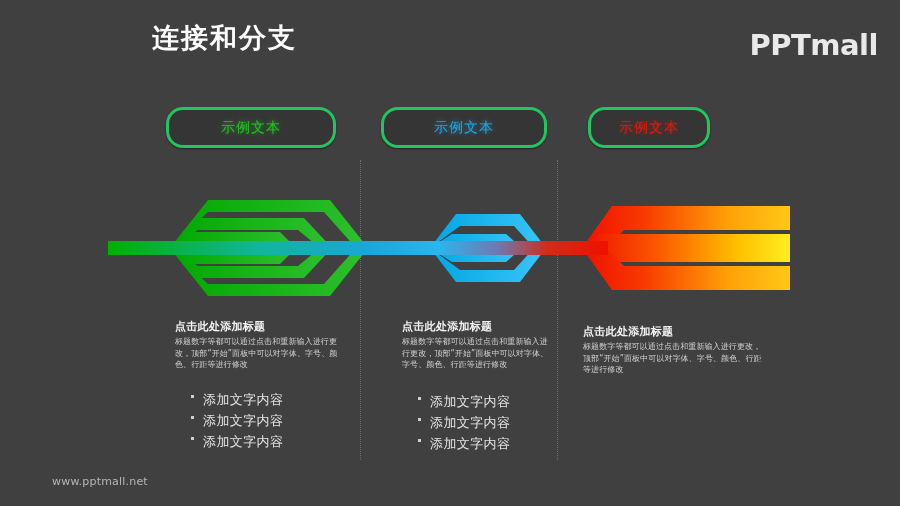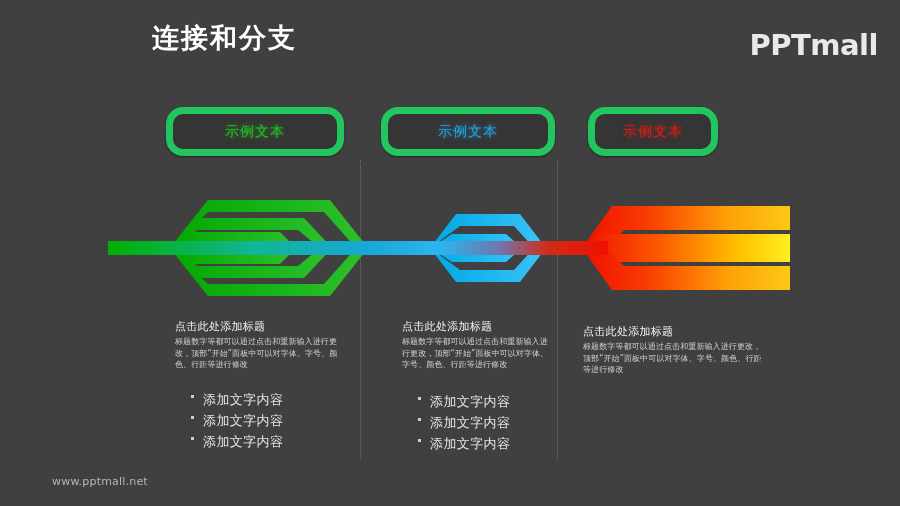--- a/index.html
+++ b/index.html
@@ -50,21 +50,21 @@
     height: 300px;
     border-left: 1px dotted #6d6d6d;
   }
   .col-sep.sep-1 { left: 360px; }
   .col-sep.sep-2 { left: 557px; }
 
   
   .tag-box {
     position: absolute;
     height: 35px;
-    border: 7px solid #22c55e;
+    border: 3px solid #22c55e;
     border-radius: 17px;
     background: #353535;
     display: flex;
     align-items: center;
     justify-content: center;
     box-shadow: 0 1px 2px rgba(0,0,0,0.45);
   }
   .tag-box .tag-label {
     font-size: 14px;
     letter-spacing: 1px;
@@ -91,21 +91,21 @@
   .text-col {
     position: absolute;
     color: #dedede;
   }
   #col-1 { left: 175px; top: 320px; width: 172px; }
   #col-2 { left: 402px; top: 320px; width: 152px; }
   #col-3 { left: 583px; top: 325px; width: 186px; }
 
   .col-heading {
     font-size: 11px;
-    font-weight: normal;
+    font-weight: bold;
     color: #f2f2f2;
     margin: 0 0 2px 0;
     line-height: 1.3;
     letter-spacing: 0.3px;
   }
   .col-body {
     font-size: 8px;
     line-height: 1.45;
     color: #d2d2d2;
     margin: 0;

